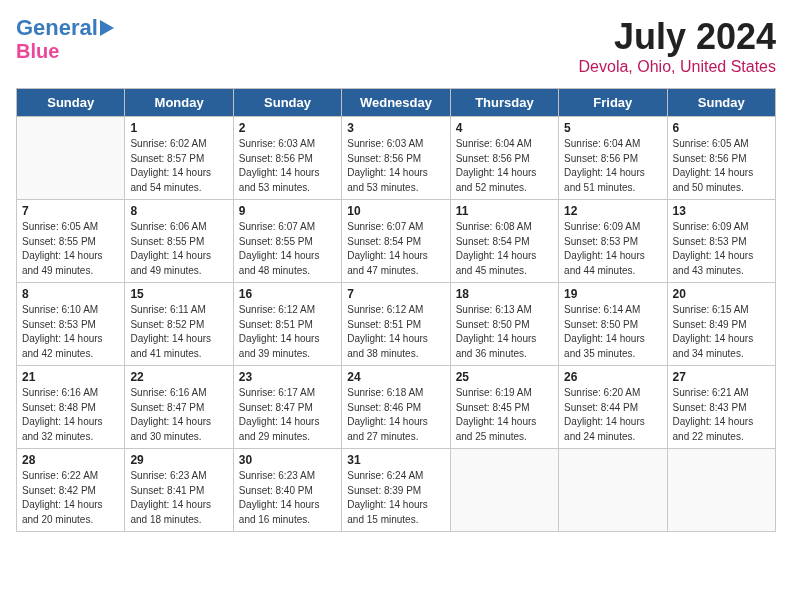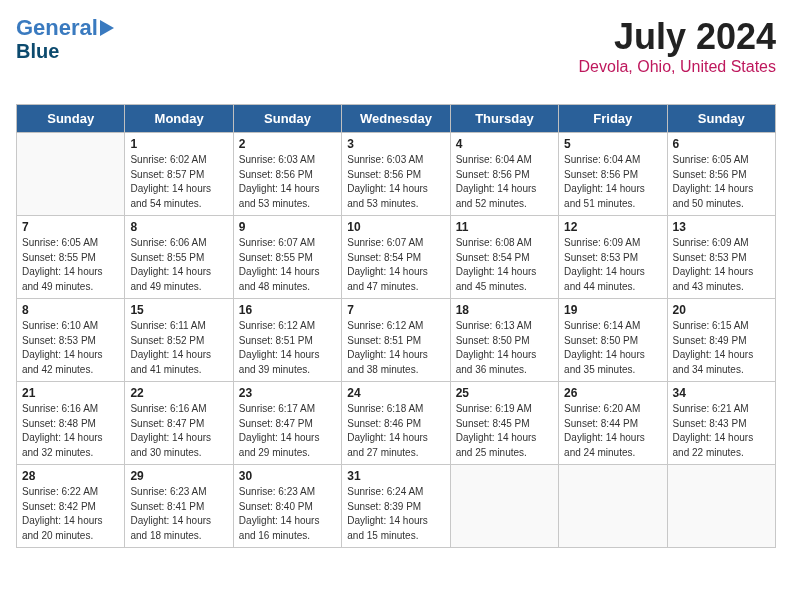--- a/index.html
+++ b/index.html
@@ -7,21 +7,21 @@
       font-family: Arial, sans-serif;
       background: #fff;
       width: 792px;
       min-height: 612px;
       padding: 16px;
     }
     .header {
       display: flex;
       justify-content: space-between;
       align-items: flex-start;
-      margin-bottom: 28px;
+      margin-bottom: 12px;
     }
     .logo {
       display: flex;
       flex-direction: column;
       align-items: flex-start;
     }
     .logo-text {
       font-size: 22px;
       font-weight: bold;
       color: #1a3a5c;
@@ -78,21 +78,21 @@
 <body>
 
 <div class="header">
   <div class="logo">
     <div class="logo-line">
       <span class="logo-text">
         <span>General</span>
       </span>
       <span class="logo-arrow"></span>
     </div>
-    <span class="logo-text" style="color:#0c4a6e; font-size:20px;">Blue</span>
+    <span class="logo-text" style="color:#ec4899; font-size:20px;">Blue</span>
   </div>
   <div class="title-block">
     <h1>July 2024</h1>
     <h2>Devola, Ohio, United States</h2>
   </div>
 </div>
 
 <table class="calendar">
   <thead>
     <tr>
@@ -212,21 +212,21 @@
         </td>
         <td>
           <span class="day-number">25</span>
           <div class="day-info">Sunrise: 6:19 AM<br>Sunset: 8:45 PM<br>Daylight: 14 hours and 25 minutes.</div>
         </td>
         <td>
           <span class="day-number">26</span>
           <div class="day-info">Sunrise: 6:20 AM<br>Sunset: 8:44 PM<br>Daylight: 14 hours and 24 minutes.</div>
         </td>
         <td>
-          <span class="day-number">34</span>
+          <span class="day-number">27</span>
           <div class="day-info">Sunrise: 6:21 AM<br>Sunset: 8:43 PM<br>Daylight: 14 hours and 22 minutes.</div>
         </td>
       </tr>
       <tr>
         <td>
           <span class="day-number">28</span>
           <div class="day-info">Sunrise: 6:22 AM<br>Sunset: 8:42 PM<br>Daylight: 14 hours and 20 minutes.</div>
         </td>
         <td>
           <span class="day-number">29</span>

